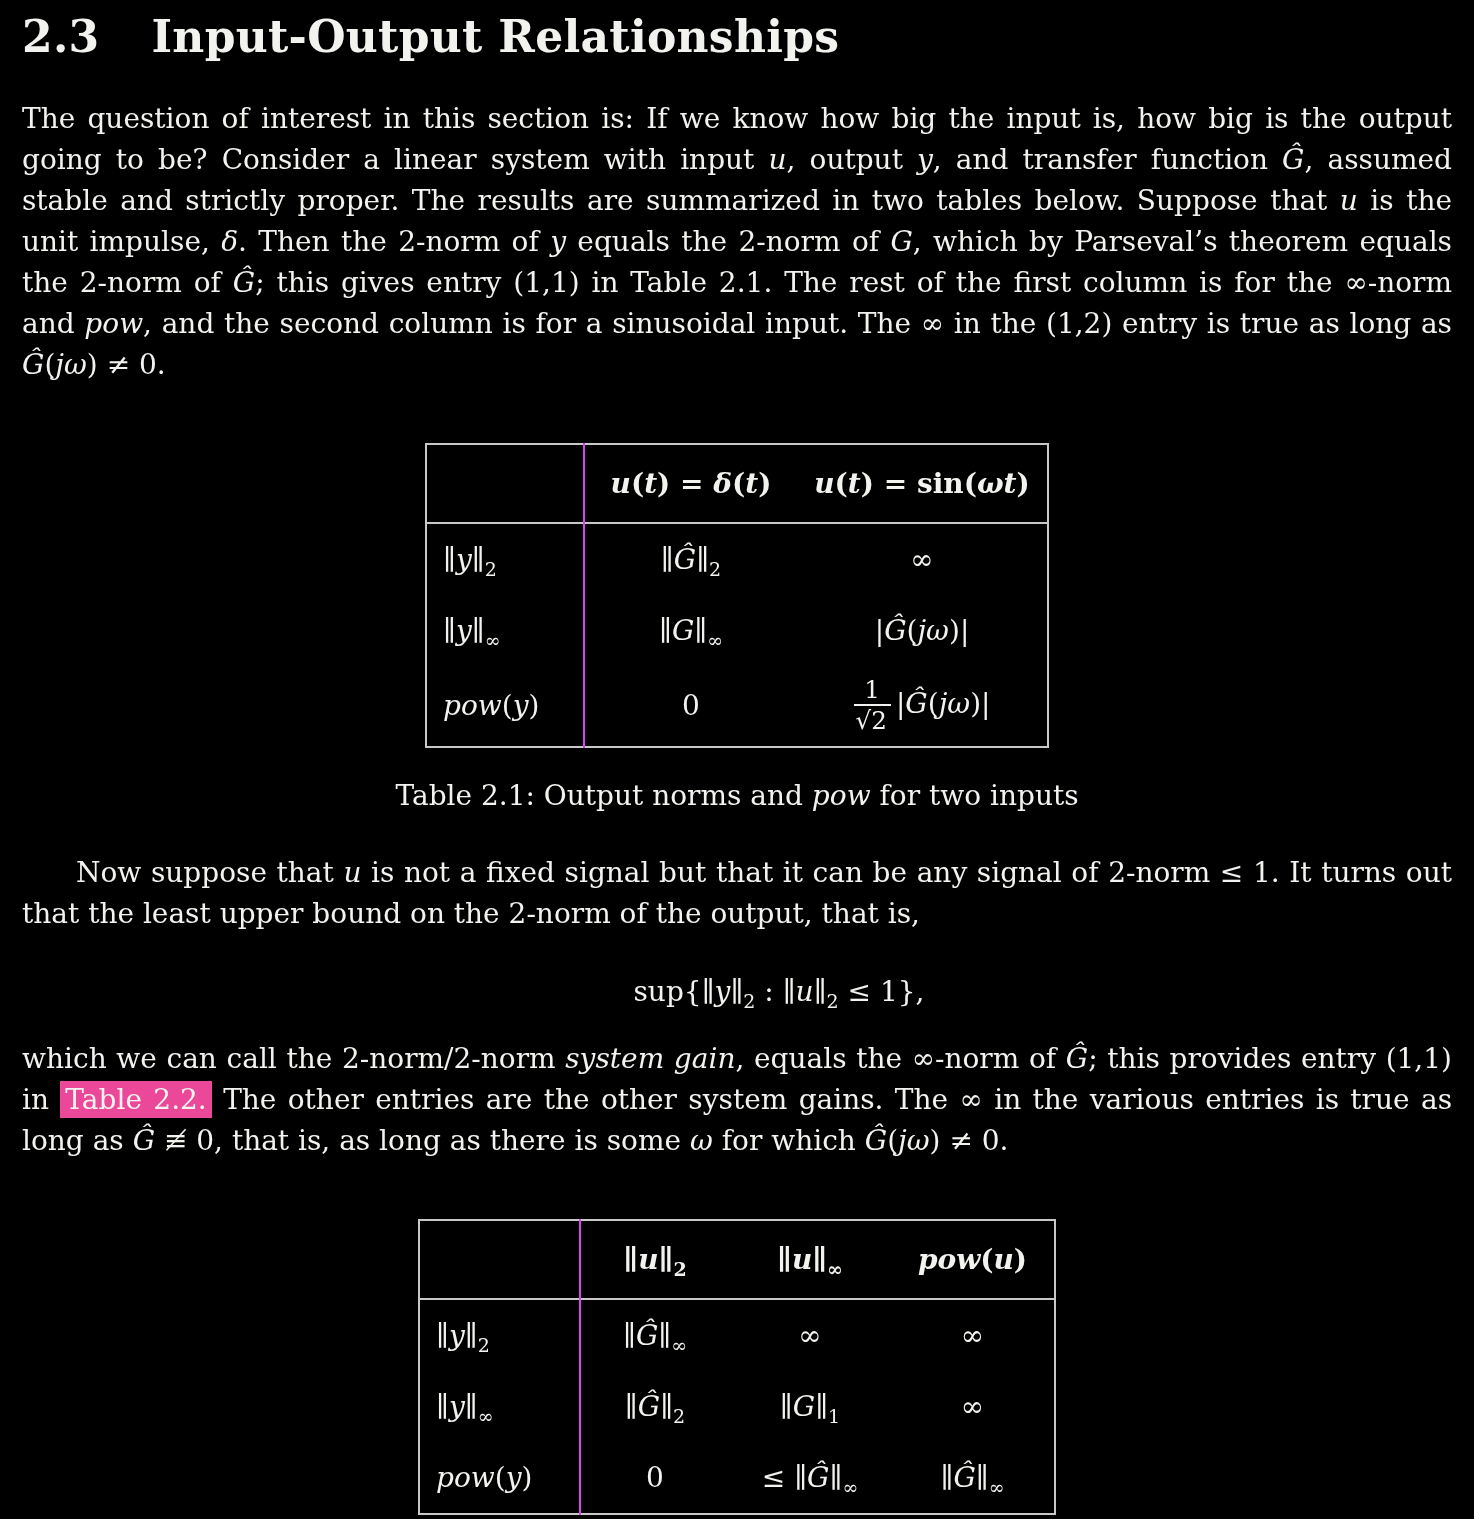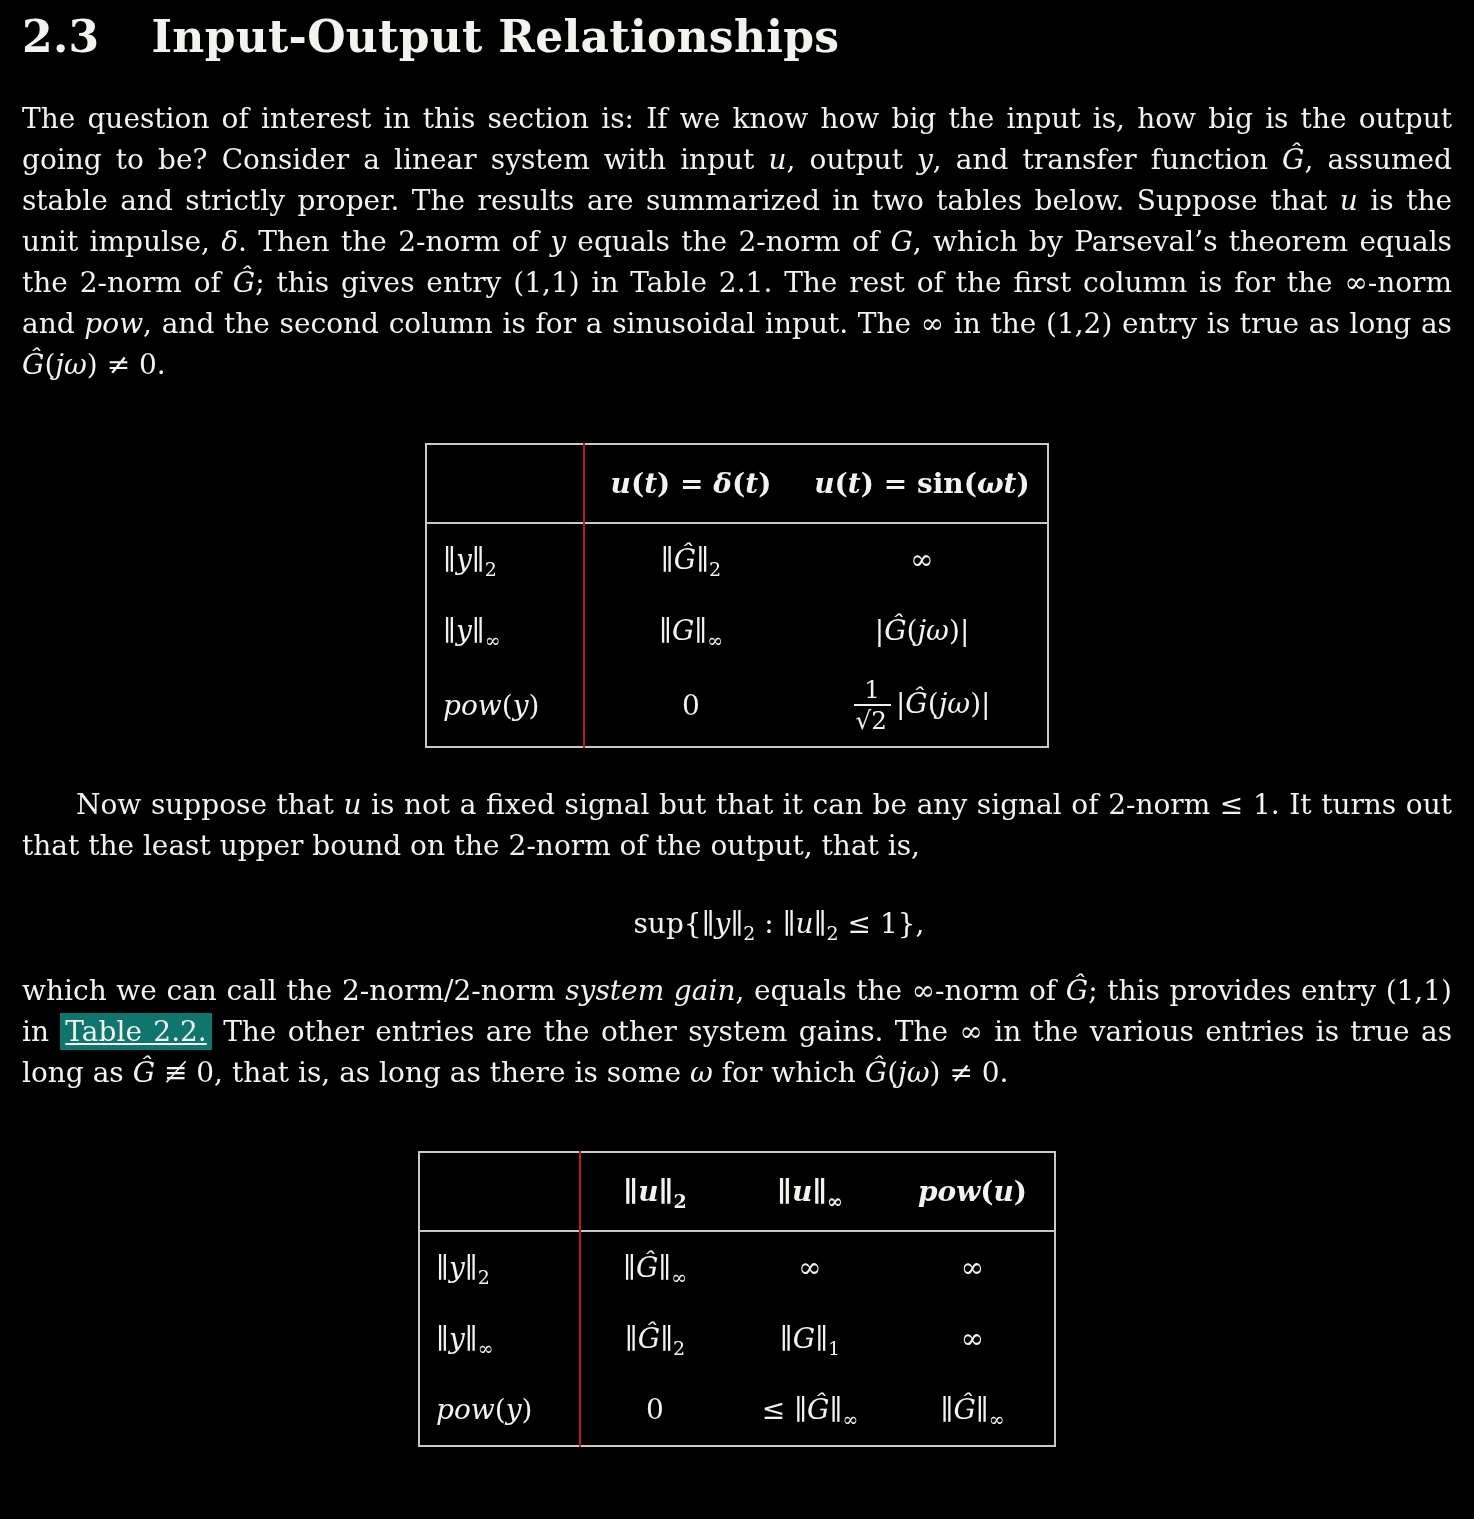--- a/index.html
+++ b/index.html
@@ -25,21 +25,21 @@
 
   p.body {
     margin: 0;
     text-align: justify;
     line-height: 41px;
   }
   p.indent { text-indent: 54px; margin-top: 36px; }
   p.p3 { margin-top: 22px; }
 
   .i { font-style: italic; }
-  .hl { background: #0f766e; padding: 2px 5px; text-decoration: underline; }
+  .hl { background: #ec4899; padding: 2px 5px; }
 
   sub { font-size: 68%; line-height: 0; }
 
   .equation {
     margin: 34px 0 0 84px;
     line-height: 48px;
     text-align: center;
   }
 
   table.mtable {
@@ -51,21 +51,21 @@
   table.mtable th, table.mtable td {
     font-weight: normal;
     text-align: center;
     padding: 10px 10px;
   }
   table.mtable thead th { padding: 16px 10px; font-weight: bold; }
   table.mtable thead tr { border-bottom: 2px solid #c8c8c8; }
   table.mtable .lab {
     text-align: left;
     padding-left: 16px;
-    border-right: 2px solid #b91c1c;
+    border-right: 2px solid #d946ef;
   }
   .t1 .lab { width: 130px; }
   .t1 .c1  { width: 192px; }
   .t1 .c2  { width: 230px; }
   .t2 { margin-top: 26px; border-radius: 13px; }
   .t2 .lab { width: 133px; }
   .t2 .c1  { width: 128px; }
   .t2 .c2  { width: 142px; }
   .t2 .c3  { width: 143px; }
   .t1 td { height: 51px; }
@@ -126,20 +126,21 @@
         <td class="lab"><span class="i">pow</span>(<span class="i">y</span>)</td>
         <td class="c1">0</td>
         <td class="c2"><span class="frac">
               <span class="num">1</span>
               <span class="den">√<span class="rad">2</span></span>
             </span>|<span class="i">Ĝ</span>(<span class="i">jω</span>)|</td>
       </tr>
     </tbody>
   </table>
 
+  <div class="caption">Table 2.1: Output norms and <span class="i">pow</span> for two inputs</div>
 
   <p class="body indent">Now suppose that <span class="i">u</span> is not a fixed signal but that it can be any signal of 2-norm ≤ 1. It turns out that the least upper bound on the 2-norm of the output, that is,</p>
 
   <div class="equation">sup{∥<span class="i">y</span>∥<sub>2</sub> : ∥<span class="i">u</span>∥<sub>2</sub> ≤ 1},</div>
 
   <p class="body p3">which we can call the 2-norm/2-norm <span class="i">system gain</span>, equals the ∞-norm of <span class="i">Ĝ</span>; this provides entry (1,1) in <span class="hl">Table 2.2.</span> The other entries are the other system gains. The ∞ in the various entries is true as long as <span class="i">Ĝ</span> ≢ 0, that is, as long as there is some <span class="i">ω</span> for which <span class="i">Ĝ</span>(<span class="i">jω</span>) ≠ 0.</p>
 
   <table class="mtable t2">
     <thead>
       <tr>

